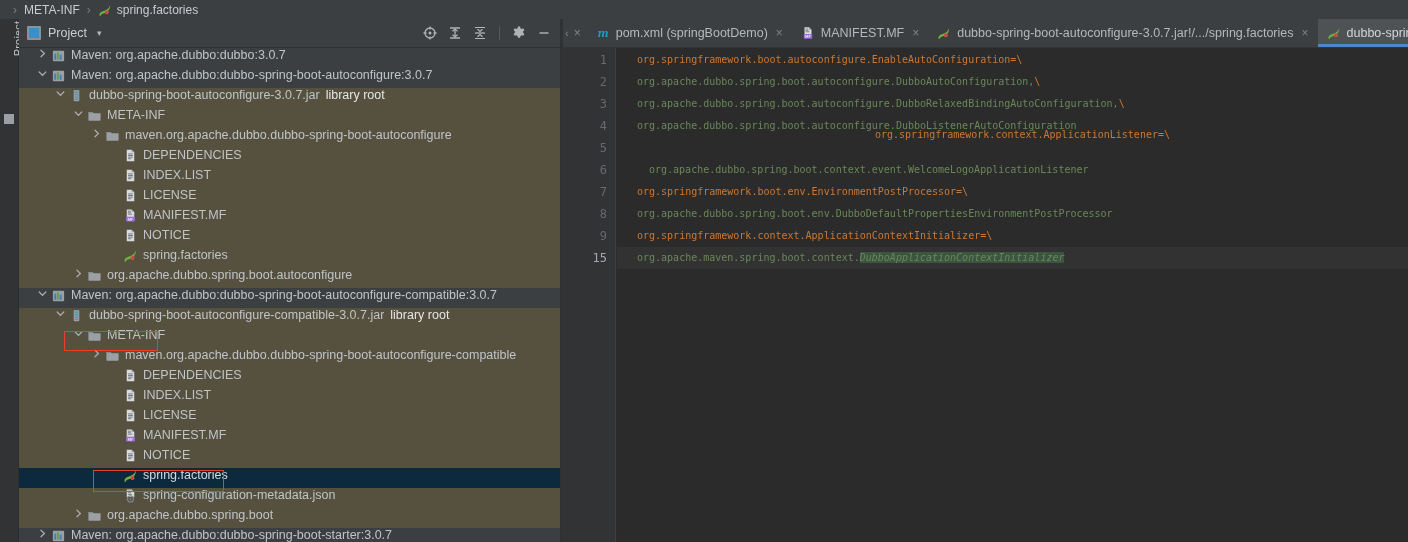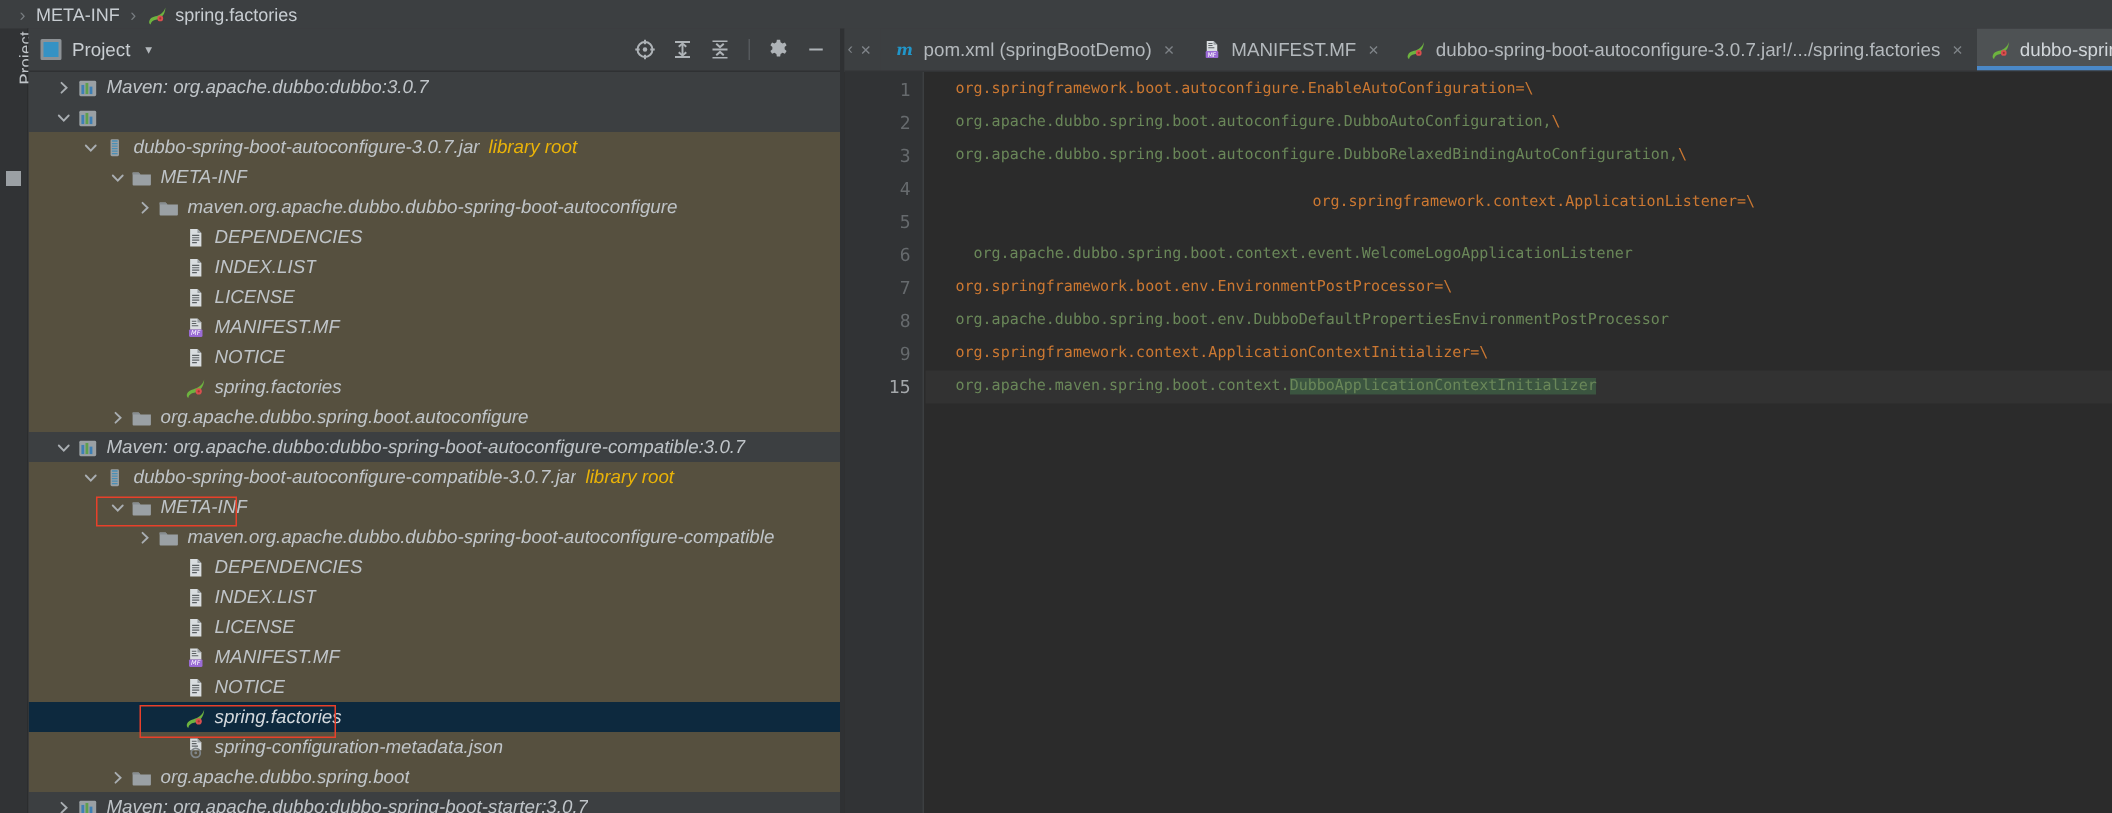--- a/index.html
+++ b/index.html
@@ -51,34 +51,34 @@
     border:2px solid #8d9296; border-radius:1px; background:#3592c4; }
   .ph-title{ font-size:12.5px; color:#c9ced2; }
   .ph-caret{ margin-left:10px; color:#b3b8bc; font-size:9px; }
   .ph-tools{ margin-left:auto; display:flex; align-items:center; gap:9px; padding-right:4px; }
   .tbi{ width:16px; height:16px; display:block; cursor:pointer; }
   .tb-div{ width:1px; height:14px; background:#55595c; margin:0 2px; }
 
   
   .tree{ position:relative; height:494px; overflow:hidden; background:#3c3f41; }
   .tree-row{
-    position:relative; height:20px; display:flex; align-items:center;
-    font-size:12.5px; color:#bfc4c8; white-space:nowrap; cursor:default;font-style:italic;
+    position:relative; height:20px; display:flex; 
+    font-size:12.5px; color:#bfc4c8; white-space:nowrap; cursor:default;
   }
   .tree-row.olive{ background:#56503f; }
   .tree-row.selected{ background:#0d293e; color:#d4d9dd; }
   .arrow{
     width:11px; height:11px; flex:0 0 11px; margin-right:3px;
     position:relative;
   }
   .arrow.none{ visibility:hidden; }
   .arrow svg{ display:block; }
   .ticon{ width:15px; height:15px; flex:0 0 15px; margin-right:5px; display:block; }
   .tlabel{ overflow:hidden; text-overflow:clip; }
-  .tsub{ color:#eab308; margin-left:6px; }
+  .tsub{ color:#e5e5e5; margin-left:6px; }
 
   
   .annot{
     position:absolute; border:1.6px solid #e8402a; pointer-events:none; z-index:40;
   }
 
   
   .splitter{
     position:absolute; left:560px; top:19px; width:3px; height:523px;
     background:#2f3133;
@@ -124,21 +124,21 @@
     position:absolute; left:54px; top:0; right:0; height:494px;
   }
   .cline{
     position:absolute; left:0; right:0; height:22px; line-height:22px;
     font-family:"DejaVu Sans Mono", monospace; font-size:10px;
     white-space:pre; padding-left:20px;
   }
   .cline.curline{ background:#323232; }
   .k{ color:#cc7832; }
   .v{ color:#6a8759; }
-  .sel{ background:#3b5540; }
+  .sel{ background:#3b5540;font-style:italic; }
 </style>
 </head>
 <body>
 
 <div id="app">
 
   <div class="breadcrumb-bar" id="breadcrumb">
       <span class="crumb-sep">›</span>
       <span class="crumb">
         <span>META-INF</span>
@@ -222,20 +222,21 @@
             <svg viewBox="0 0 11 11" width="11" height="11">
               <path d="M2.2 4L5.5 7.4 8.8 4" fill="none" stroke="#a9aeb2" stroke-width="1.25" stroke-linecap="round"></path>
             </svg>
           </span>
           <svg viewBox="0 0 16 16" class="ticon">
             <rect x="2" y="3" width="12" height="11" rx="1" fill="#9aa0a4"></rect>
             <rect x="3.5" y="6" width="2" height="6.5" fill="#3e7fb5"></rect>
             <rect x="6.4" y="4.6" width="2" height="7.9" fill="#5fa04e"></rect>
             <rect x="9.3" y="7.2" width="2" height="5.3" fill="#3e7fb5"></rect>
           </svg>
+          <span class="tlabel">Maven: org.apache.dubbo:dubbo-spring-boot-autoconfigure:3.0.7</span>
         </div>
         <div class="tree-row olive">
           <span style="flex: 0 0 36px;"></span>
           <span class="arrow">
             <svg viewBox="0 0 11 11" width="11" height="11">
               <path d="M2.2 4L5.5 7.4 8.8 4" fill="none" stroke="#a9aeb2" stroke-width="1.25" stroke-linecap="round"></path>
             </svg>
           </span>
           <svg viewBox="0 0 16 16" class="ticon">
             <rect x="5" y="2" width="6" height="12" rx="1" fill="#9aa0a4"></rect>
@@ -559,20 +560,21 @@
         <div class="gnum" style="top: 111px;">6</div>
         <div class="gnum" style="top: 133px;">7</div>
         <div class="gnum" style="top: 155px;">8</div>
         <div class="gnum" style="top: 177px;">9</div>
         <div class="gnum cur" style="top: 199px;">15</div>
       </div>
     <div class="code" id="code">
         <div class="cline" style="top: 1px;"><span class="k">org.springframework.boot.autoconfigure.EnableAutoConfiguration=\</span></div>
         <div class="cline" style="top: 23px;"><span class="v">org.apache.dubbo.spring.boot.autoconfigure.DubboAutoConfiguration,</span><span class="k">\</span></div>
         <div class="cline" style="top: 45px;"><span class="v">org.apache.dubbo.spring.boot.autoconfigure.DubboRelaxedBindingAutoConfiguration,</span><span class="k">\</span></div>
+        <div class="cline" style="top: 67px;"><span class="v">org.apache.dubbo.spring.boot.autoconfigure.DubboListenerAutoConfiguration</span></div>
         <div class="cline" style="top: 76px; text-align: center;"><span class="k">org.springframework.context.ApplicationListener=\</span></div>
         <div class="cline" style="top: 111px; margin-left: 12px;"><span class="v">org.apache.dubbo.spring.boot.context.event.WelcomeLogoApplicationListener</span></div>
         <div class="cline" style="top: 133px;"><span class="k">org.springframework.boot.env.EnvironmentPostProcessor=\</span></div>
         <div class="cline" style="top: 177px;"><span class="k">org.springframework.context.ApplicationContextInitializer=\</span></div>
         <div class="cline" style="top: 155px;"><span class="v">org.apache.dubbo.spring.boot.env.DubboDefaultPropertiesEnvironmentPostProcessor</span></div>
         <div class="cline curline" style="top: 199px;"><span class="v">org.apache.maven.spring.boot.context.</span><span class="v sel">DubboApplicationContextInitializer</span></div>
       </div>
   </div>
 
 <div class="annot" style="left: 64px; top: 331px; width: 94px; height: 20px;"></div>

